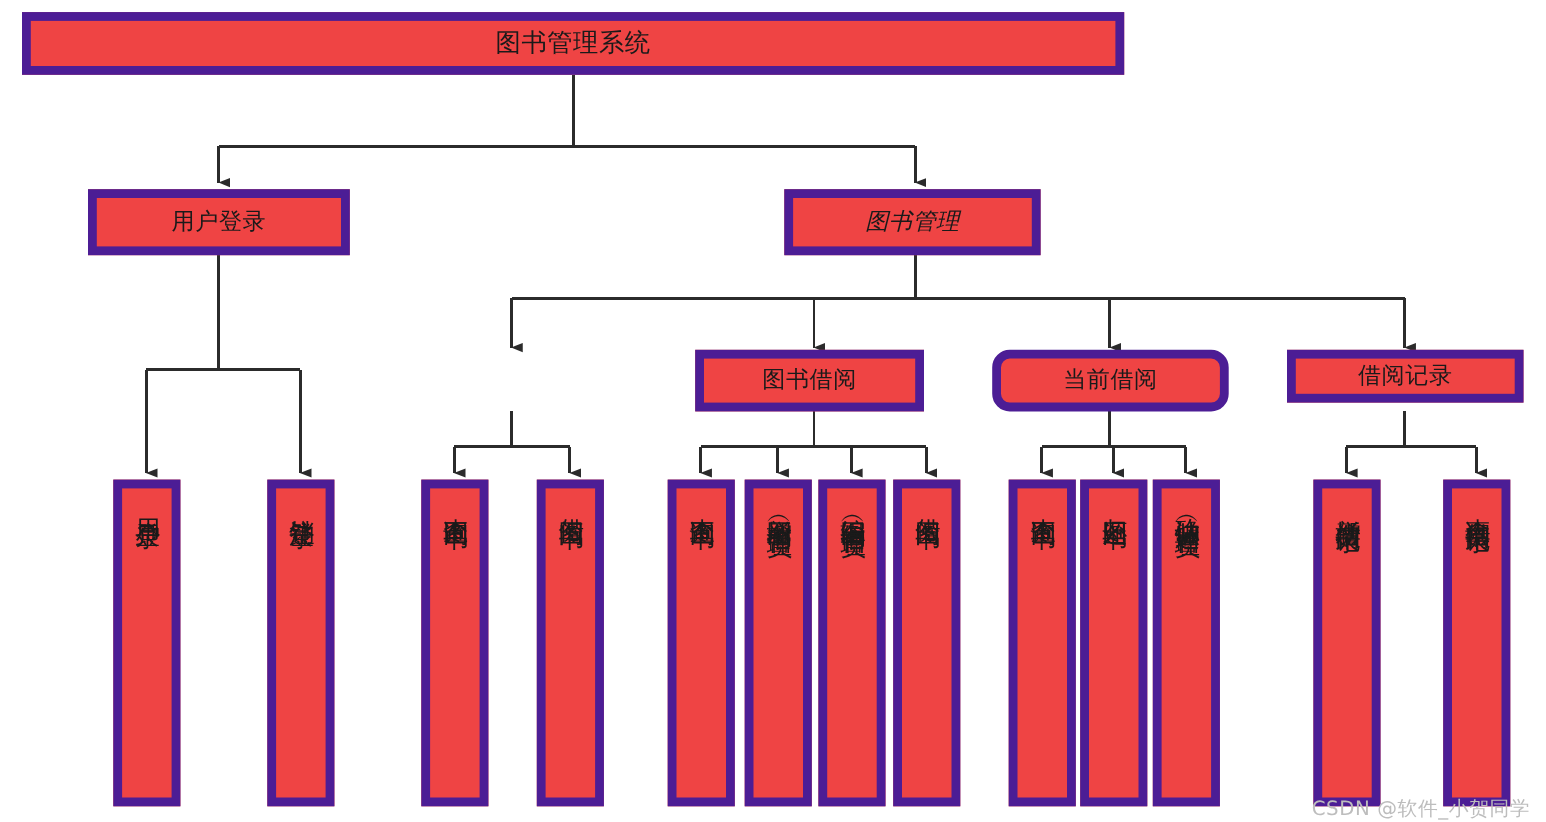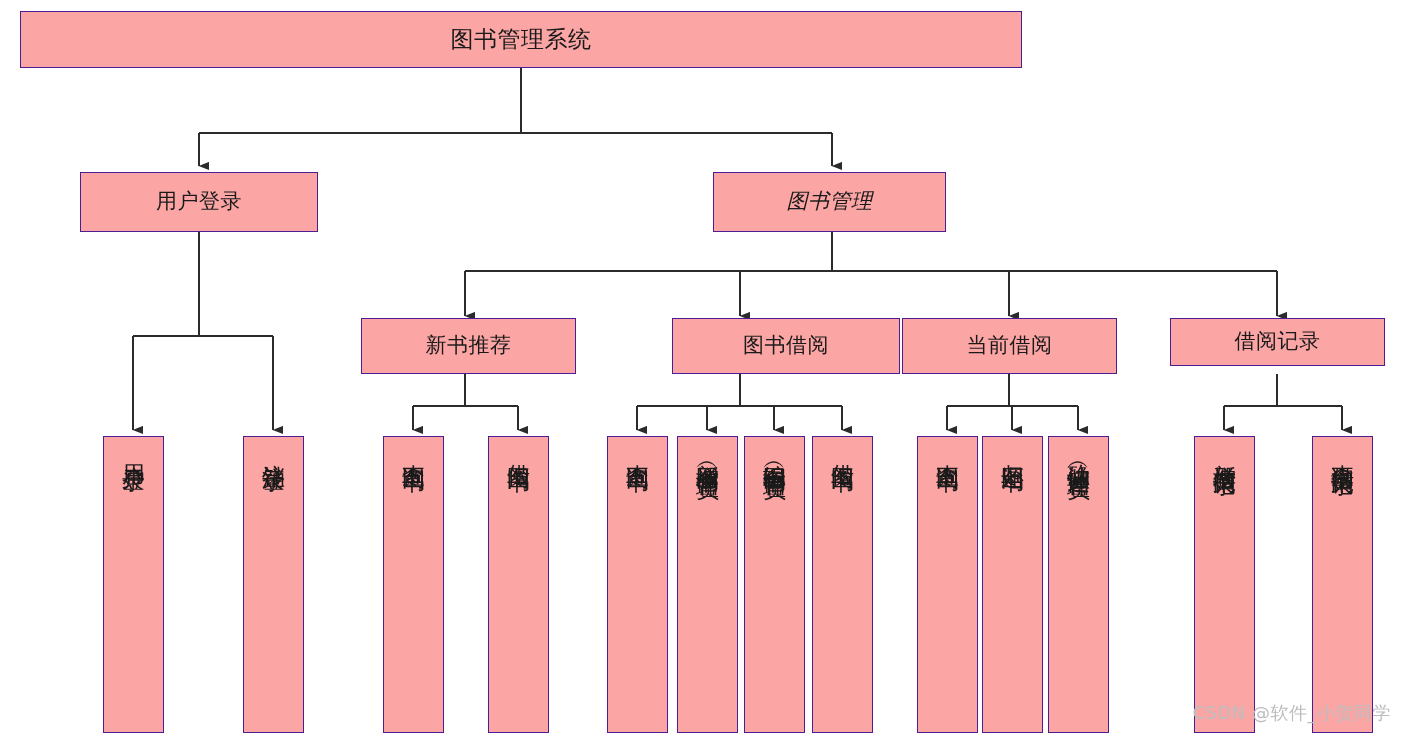--- a/index.html
+++ b/index.html
@@ -21,22 +21,22 @@
   #connector-layer {
     position: absolute;
     left: 0;
     top: 0;
     width: 1405px;
     height: 747px;
   }
   .node {
     position: absolute;
     box-sizing: border-box;
-    background: #fca5a5;
-    border: 1px solid #4c1d95;
+    background: #ef4444;
+    border: 8px solid #4c1d95;
     display: flex;
     align-items: center;
     justify-content: center;
     z-index: 2;
   }
   .node-label {
     color: #1a1a1a;
     line-height: 1.12;
     white-space: nowrap;
     letter-spacing: 0.5px;
@@ -53,21 +53,21 @@
     writing-mode: vertical-rl;
     text-orientation: upright;
     white-space: normal;
     letter-spacing: 2px;
     line-height: 1;
     display: block;
   }
   #watermark {
     position: absolute;
     right: 14px;
-    bottom: 22px;
+    bottom: 0;
     font-size: 18px;
     color: #bdbdbd;
     z-index: 5;
     white-space: nowrap;
     letter-spacing: 0.5px;
   }
 </style>
 </head>
 <body>
 
@@ -131,29 +131,26 @@
   </div>
 
   <div class="node level-1" style="left:80px; top:172px; width:238px; height:60px;">
     <span class="node-label">用户登录</span>
   </div>
 
   <div class="node level-1" style="left:713px; top:172px; width:233px; height:60px;font-style:italic;">
     <span class="node-label">图书管理</span>
   </div>
 
-  <div class="node level-2" style="left:361px; top:318px; width:215px; height:56px;">
-    <span class="node-label">新书推荐</span>
-  </div>
-
-  <div class="node level-2" style="left:632px; top:318px; width:228px; height:56px;margin-left:40px;">
+
+  <div class="node level-2" style="left:632px; top:318px; width:208px; height:56px;">
     <span class="node-label">图书借阅</span>
   </div>
 
-  <div class="node level-2" style="left:902px; top:318px; width:215px; height:56px;">
+  <div class="node level-2" style="left:902px; top:318px; width:215px; height:56px;border-radius:16px;">
     <span class="node-label">当前借阅</span>
   </div>
 
   <div class="node level-2" style="left:1170px; top:318px; width:215px; height:48px;">
     <span class="node-label">借阅记录</span>
   </div>
 
   <div class="node leaf" style="left:103px; top:436px; width:61px; height:297px;">
     <span class="node-label">用户登录</span>
   </div>

